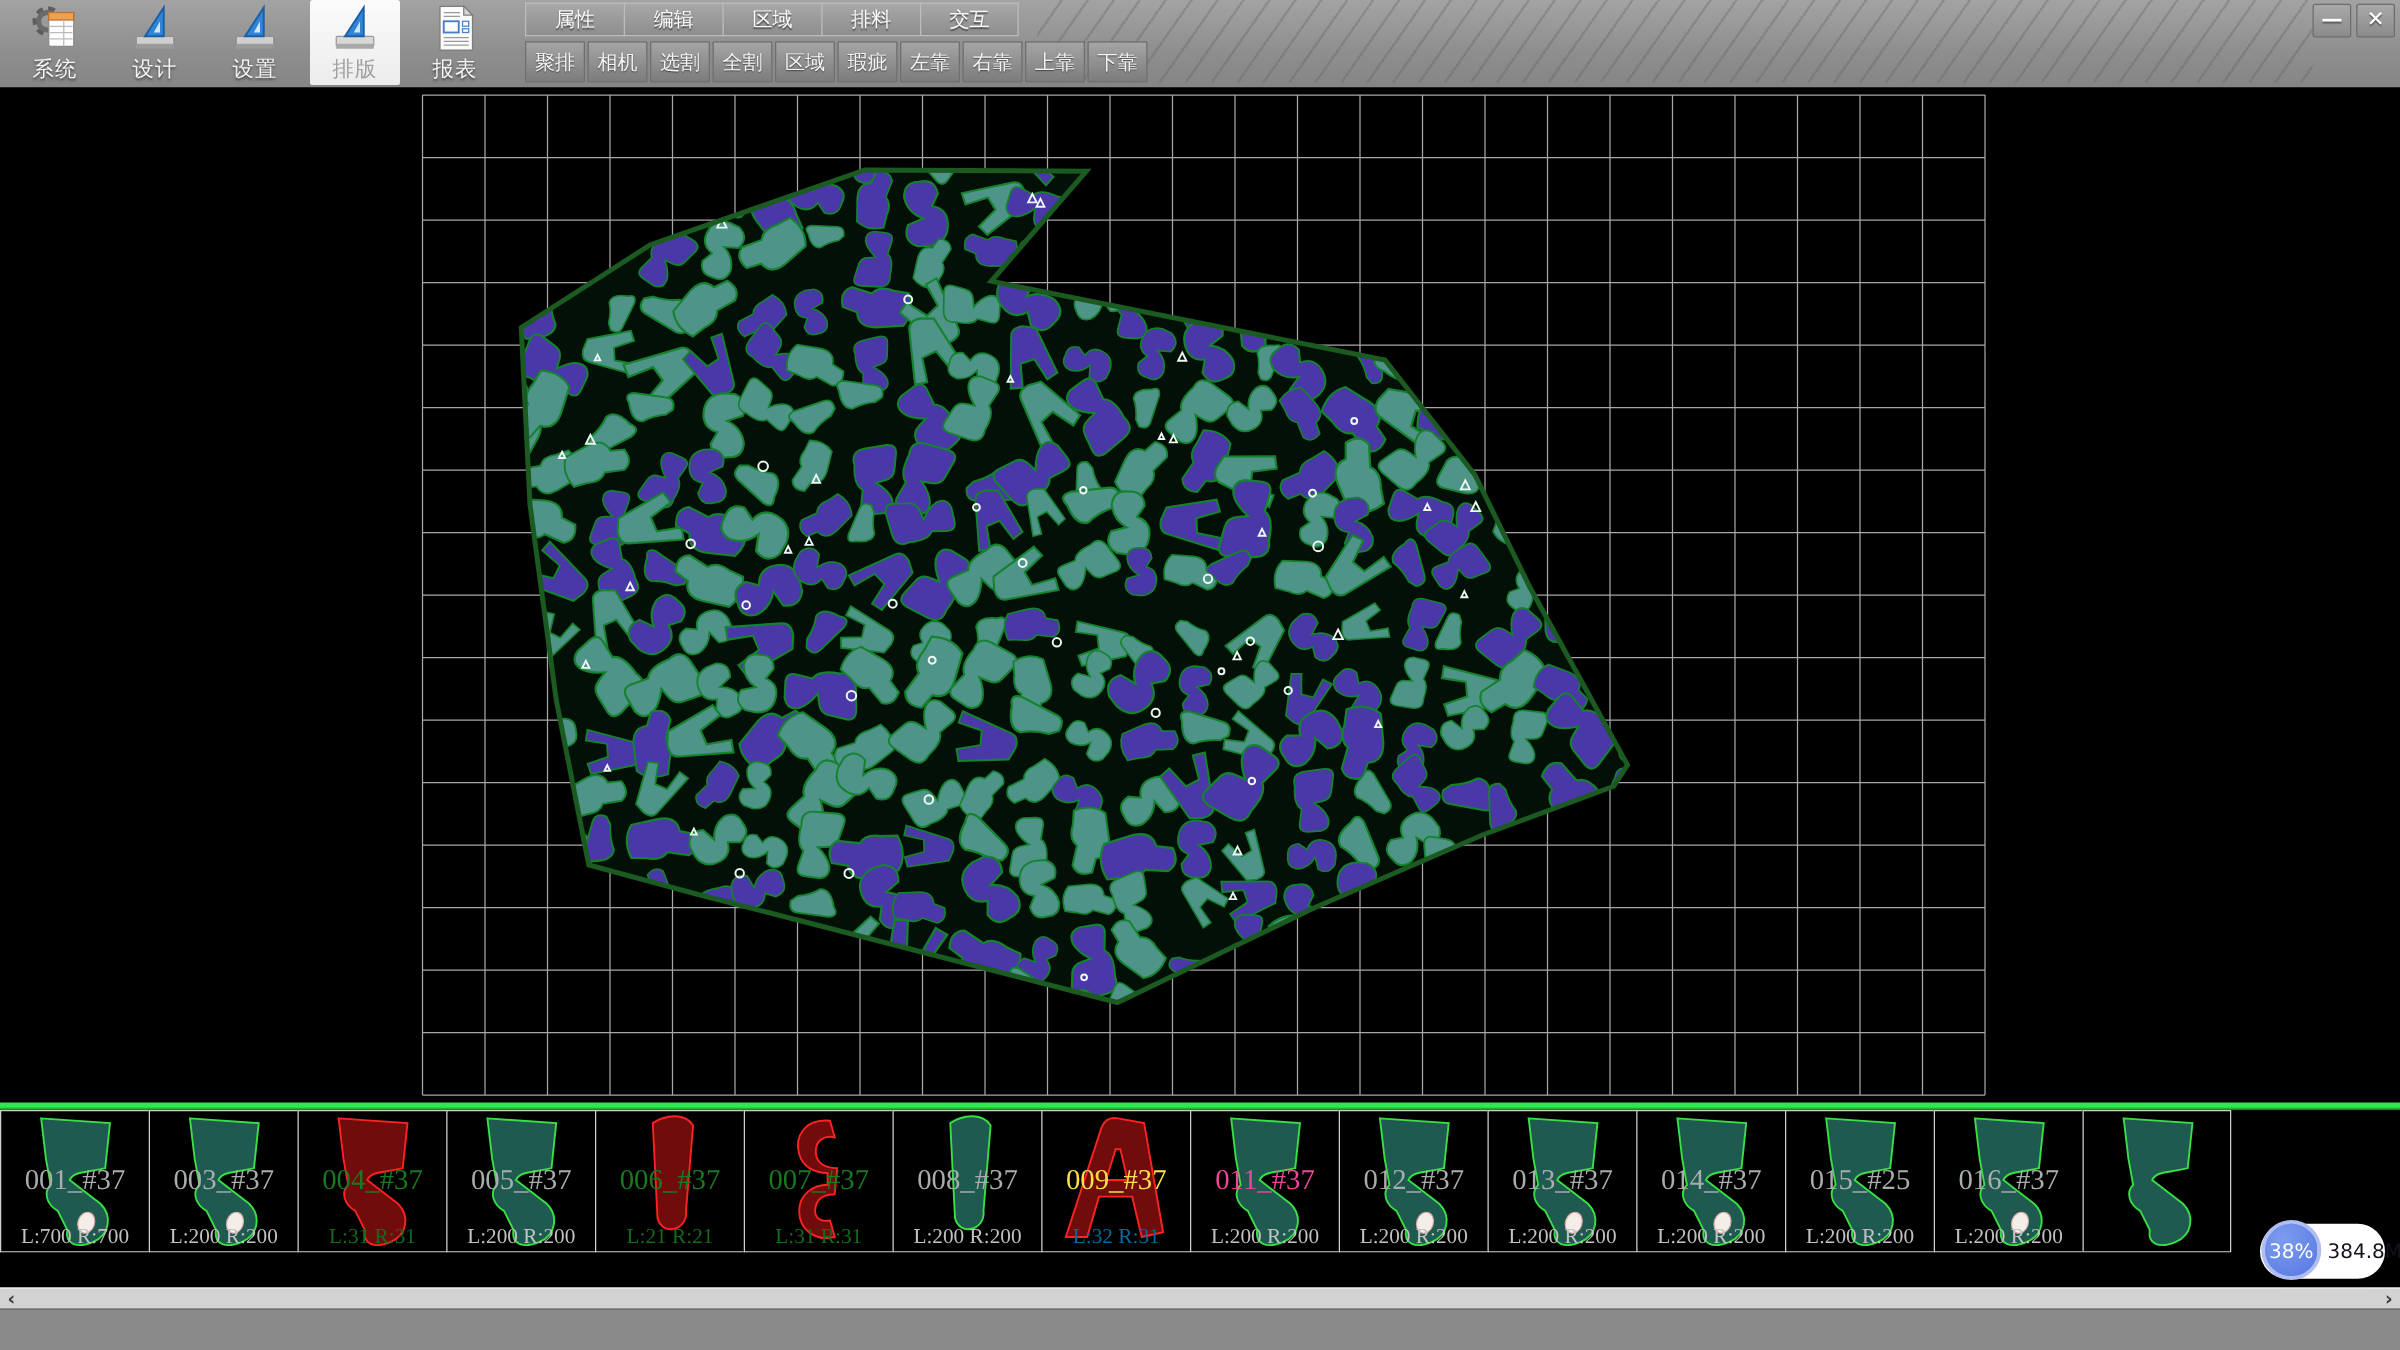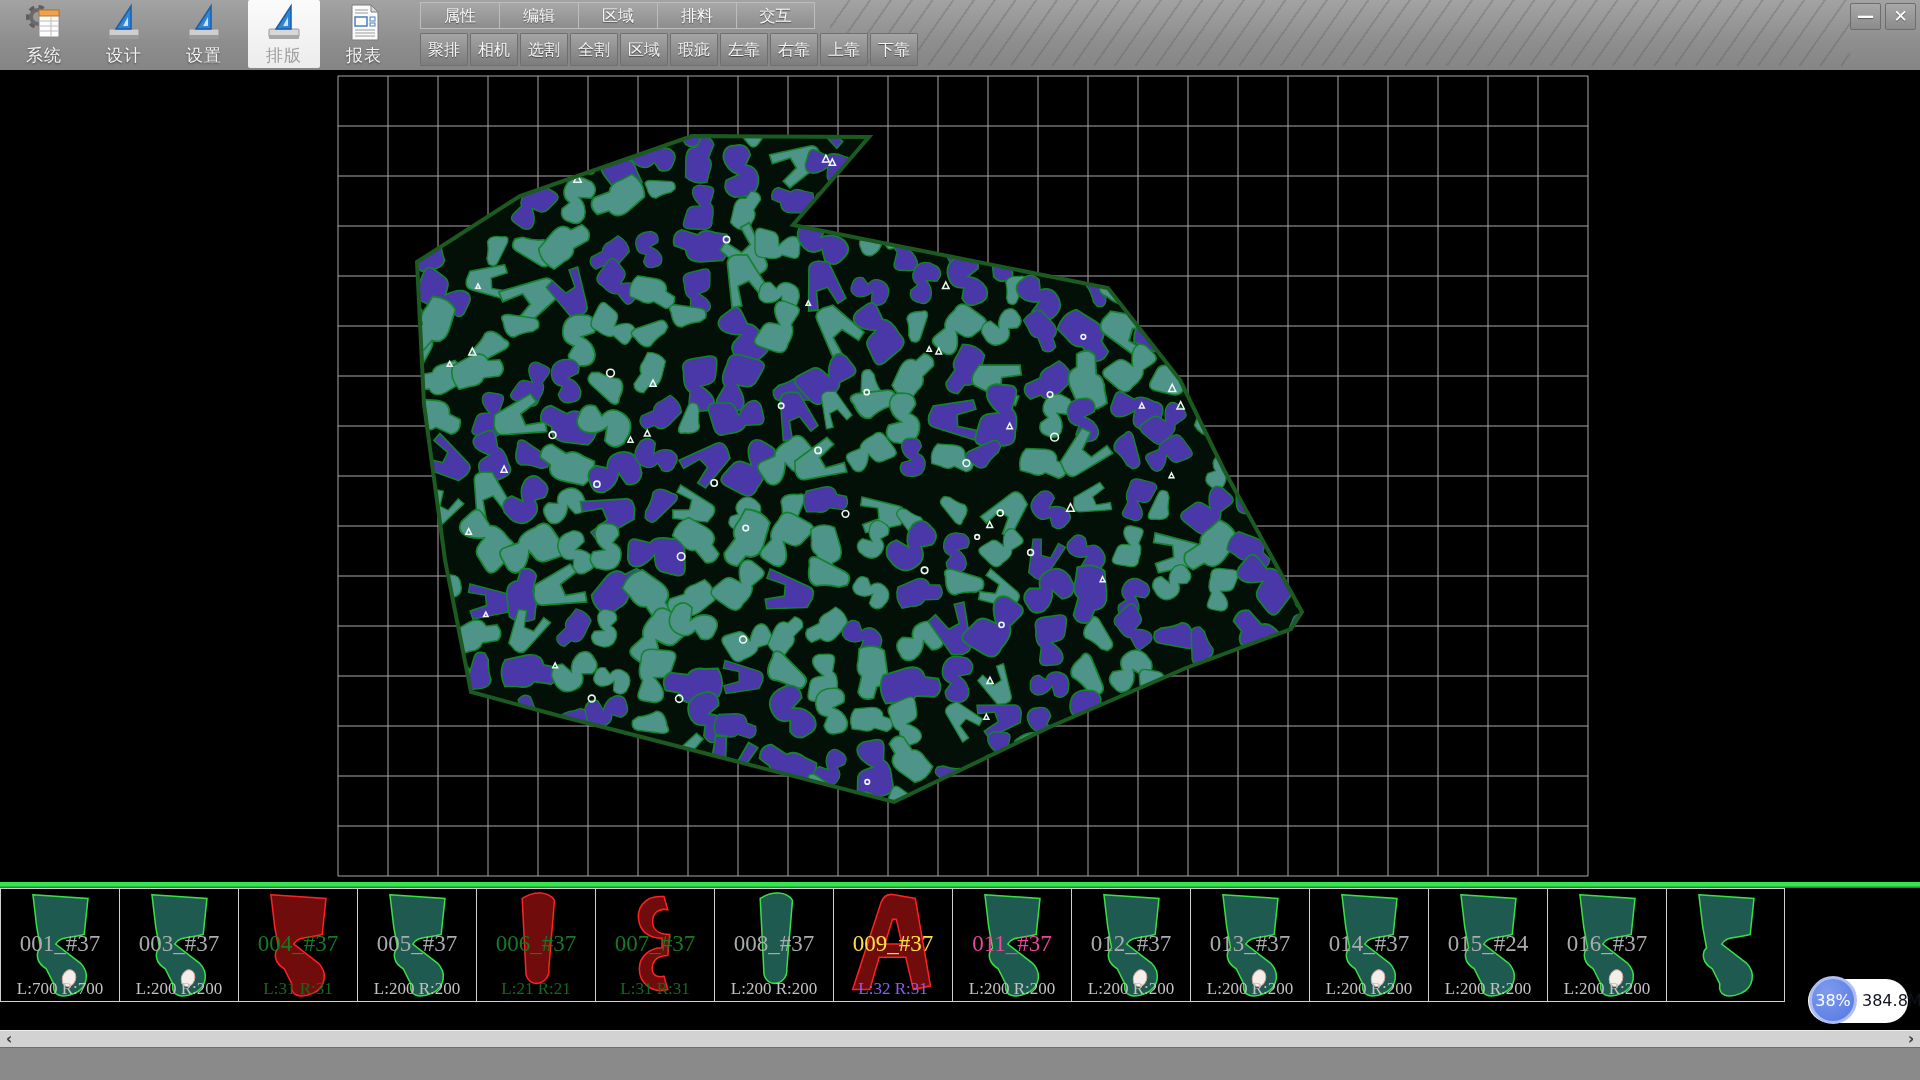--- a/index.html
+++ b/index.html
@@ -732,21 +732,21 @@
             <path d="M36,10 C48,2 64,2 70,12 L64,84 C66,100 44,106 40,90 Z" fill="#1f5a50" stroke="#3ae043" stroke-width="1.6" fill-rule="evenodd"></path>
           </svg>
           <div class="t-label" style="color: rgb(169, 173, 173);">008_#37</div>
           <div class="t-lr" style="color: rgb(194, 194, 194);">L:200 R:200</div>
         </div>
         <div class="cell">
           <svg width="117" height="112" viewBox="0 0 100 118">
             <path d="M8,106 L38,14 Q42,4 52,6 L74,10 L90,102 L72,106 L64,72 L36,72 L26,106 Z M42,58 L60,58 L54,32 L50,32 Z" fill="#700c0c" stroke="#ff2222" stroke-width="1.6" fill-rule="evenodd"></path>
           </svg>
           <div class="t-label" style="color: #fde047;">009_#37</div>
-          <div class="t-lr" style="color: #8b5cf6;">L:32 R:31</div>
+          <div class="t-lr" style="color: #0369a1;">L:32 R:31</div>
         </div>
         <div class="cell">
           <svg width="117" height="112" viewBox="0 0 100 118">
             <path d="M22,6 L80,10 L76,48 C60,52 50,50 46,58 L72,78 C82,88 80,104 66,110 C52,116 42,112 44,100 L36,84 C26,78 24,68 30,62 L26,40 Z" fill="#1f5a50" stroke="#3ae043" stroke-width="1.6" fill-rule="evenodd"></path>
           </svg>
           <div class="t-label" style="color: #ec4899;">011_#37</div>
           <div class="t-lr" style="color: rgb(194, 194, 194);">L:200 R:200</div>
         </div>
         <div class="cell">
           <svg width="117" height="112" viewBox="0 0 100 118">
@@ -769,21 +769,21 @@
             <path d="M22,6 L80,10 L76,48 C60,52 50,50 46,58 L72,78 C82,88 80,104 66,110 C52,116 42,112 44,100 L36,84 C26,78 24,68 30,62 L26,40 Z" fill="#1f5a50" stroke="#3ae043" stroke-width="1.6" fill-rule="evenodd"></path>
             <ellipse cx="60" cy="94" rx="7" ry="9" transform="rotate(18 60 94)" fill="#f3efe8" stroke="#d9a7a7"></ellipse>
           </svg>
           <div class="t-label" style="color: rgb(169, 173, 173);">014_#37</div>
           <div class="t-lr" style="color: rgb(194, 194, 194);">L:200 R:200</div>
         </div>
         <div class="cell">
           <svg width="117" height="112" viewBox="0 0 100 118">
             <path d="M22,6 L80,10 L76,48 C60,52 50,50 46,58 L72,78 C82,88 80,104 66,110 C52,116 42,112 44,100 L36,84 C26,78 24,68 30,62 L26,40 Z" fill="#1f5a50" stroke="#3ae043" stroke-width="1.6" fill-rule="evenodd"></path>
           </svg>
-          <div class="t-label" style="color: rgb(169, 173, 173);">015_#24</div>
+          <div class="t-label" style="color: rgb(169, 173, 173);">015_#25</div>
           <div class="t-lr" style="color: rgb(194, 194, 194);">L:200 R:200</div>
         </div>
         <div class="cell">
           <svg width="117" height="112" viewBox="0 0 100 118">
             <path d="M22,6 L80,10 L76,48 C60,52 50,50 46,58 L72,78 C82,88 80,104 66,110 C52,116 42,112 44,100 L36,84 C26,78 24,68 30,62 L26,40 Z" fill="#1f5a50" stroke="#3ae043" stroke-width="1.6" fill-rule="evenodd"></path>
             <ellipse cx="60" cy="94" rx="7" ry="9" transform="rotate(18 60 94)" fill="#f3efe8" stroke="#d9a7a7"></ellipse>
           </svg>
           <div class="t-label" style="color: rgb(169, 173, 173);">016_#37</div>
           <div class="t-lr" style="color: rgb(194, 194, 194);">L:200 R:200</div>
         </div>

